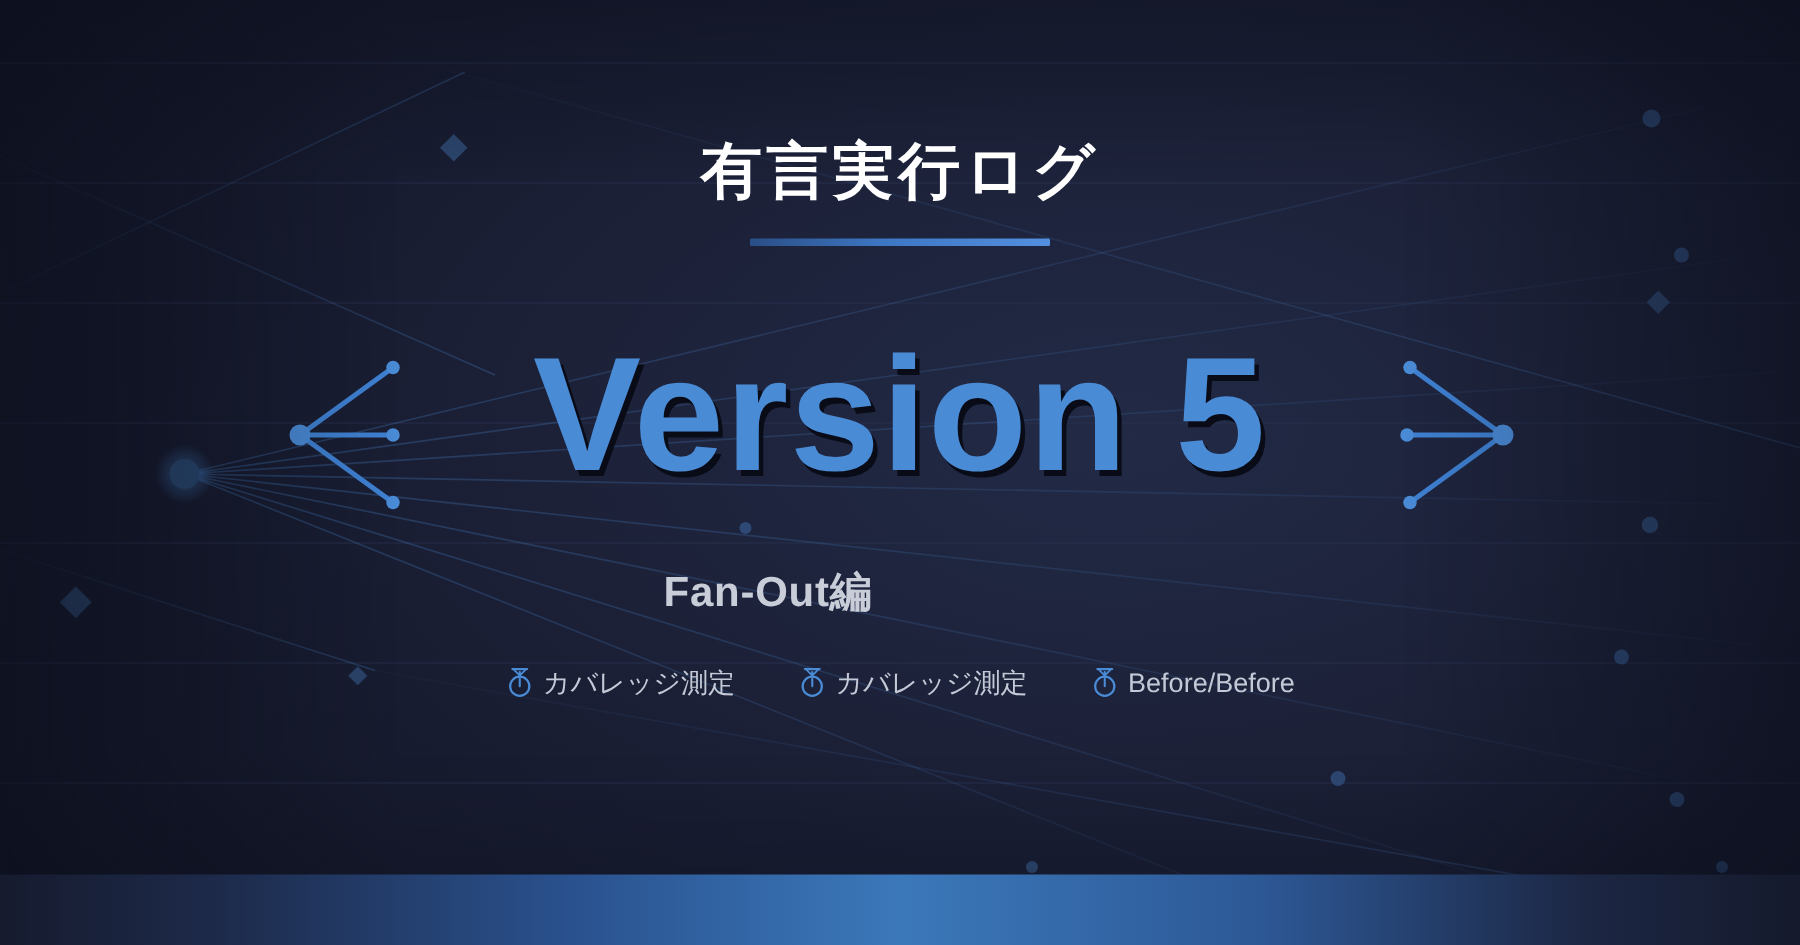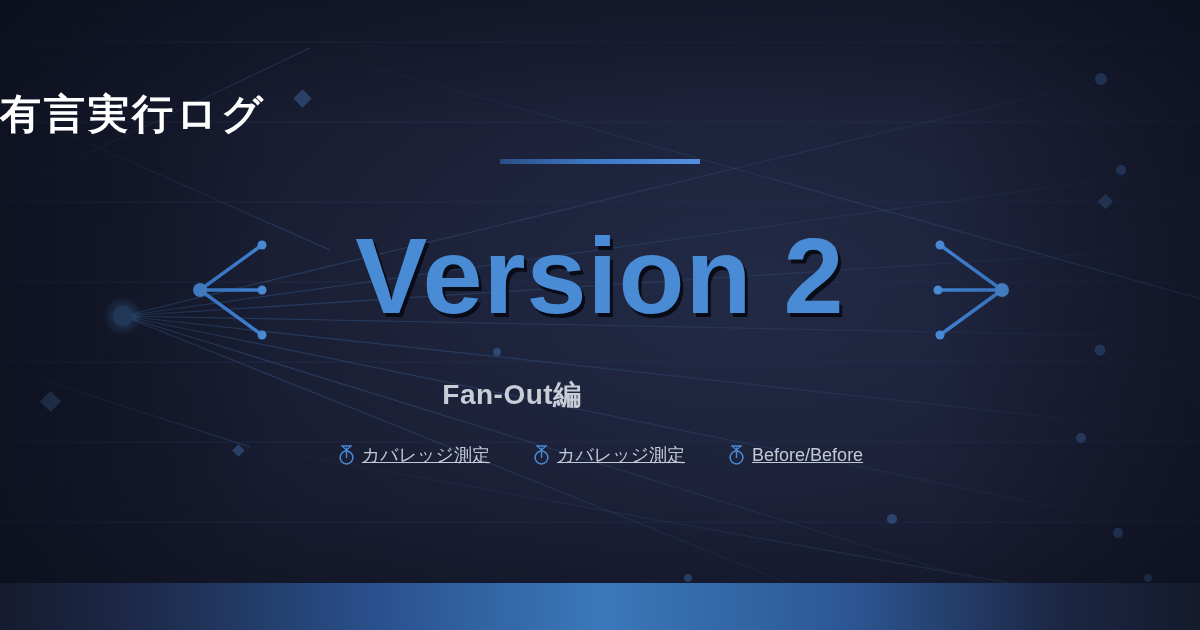--- a/index.html
+++ b/index.html
@@ -48,21 +48,21 @@
     width: 1200px;
     height: 630px;
     z-index: 5;
   }
 
   .page-title {
     position: absolute;
     left: 0;
     top: 90px;
     width: 1200px;
-    text-align: left;
+    text-align: center;
     font-size: 41px;
     font-weight: 700;
     letter-spacing: 3px;
     color: #ffffff;
     line-height: 1.2;
     white-space: nowrap;
   }
 
   .title-rule {
     position: absolute;
@@ -124,21 +124,21 @@
     white-space: nowrap;
   }
   .badge-icon {
     display: inline-block;
     width: 19px;
     height: 22px;
     flex: 0 0 auto;
     position: relative;
     top: 0px;
   }
-  .badge-label { display: inline-block; text-decoration: underline; }
+  .badge-label { display: inline-block; }
 
   .bottom-bar {
     position: absolute;
     left: 0;
     top: 583px;
     width: 1200px;
     height: 47px;
     background: linear-gradient(to right,
       #161b2e 0%,
       #1d2a4a 12%,
@@ -251,21 +251,21 @@
   </svg>
 
   <div class="vignette"></div>
 
   <div class="content">
 
     <div class="page-title">有言実行ログ</div>
 
     <div class="title-rule"></div>
 
-    <div class="version-text">Version 2</div>
+    <div class="version-text">Version 5</div>
 
     <div class="subtitle">Fan-Out編</div>
 
     <div class="badges">
 
       <div class="badge">
         <span class="badge-icon">
           <svg viewBox="0 0 19 22" width="19" height="22">
             <circle cx="9.5" cy="13.5" r="6.4" fill="none" stroke="#4a8bd6" stroke-width="1.5"></circle>
             <line x1="9.5" y1="13.5" x2="9.5" y2="8.6" stroke="#4a8bd6" stroke-width="1.4" stroke-linecap="round"></line>

